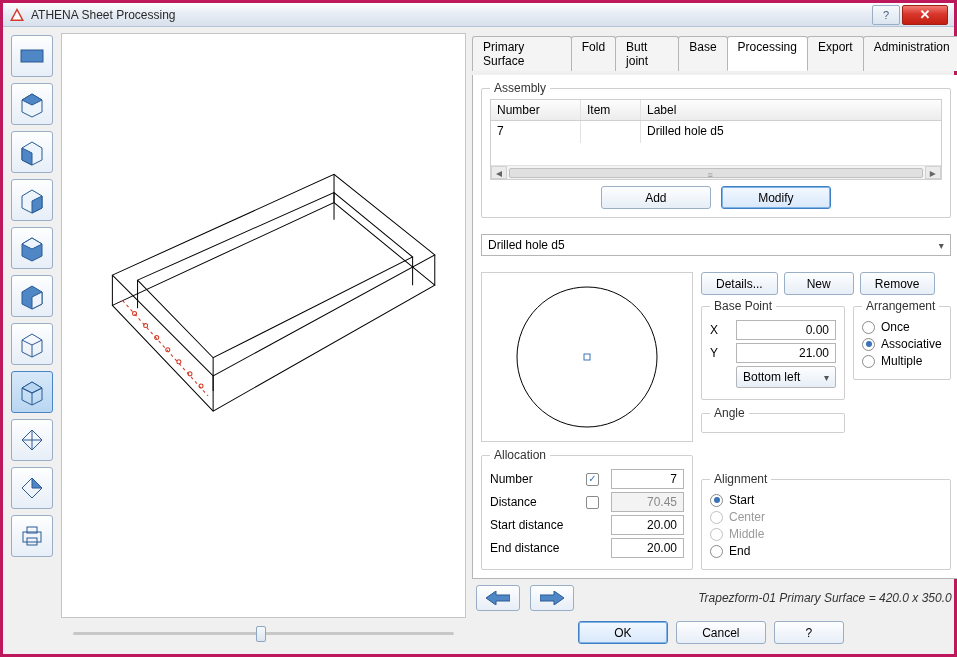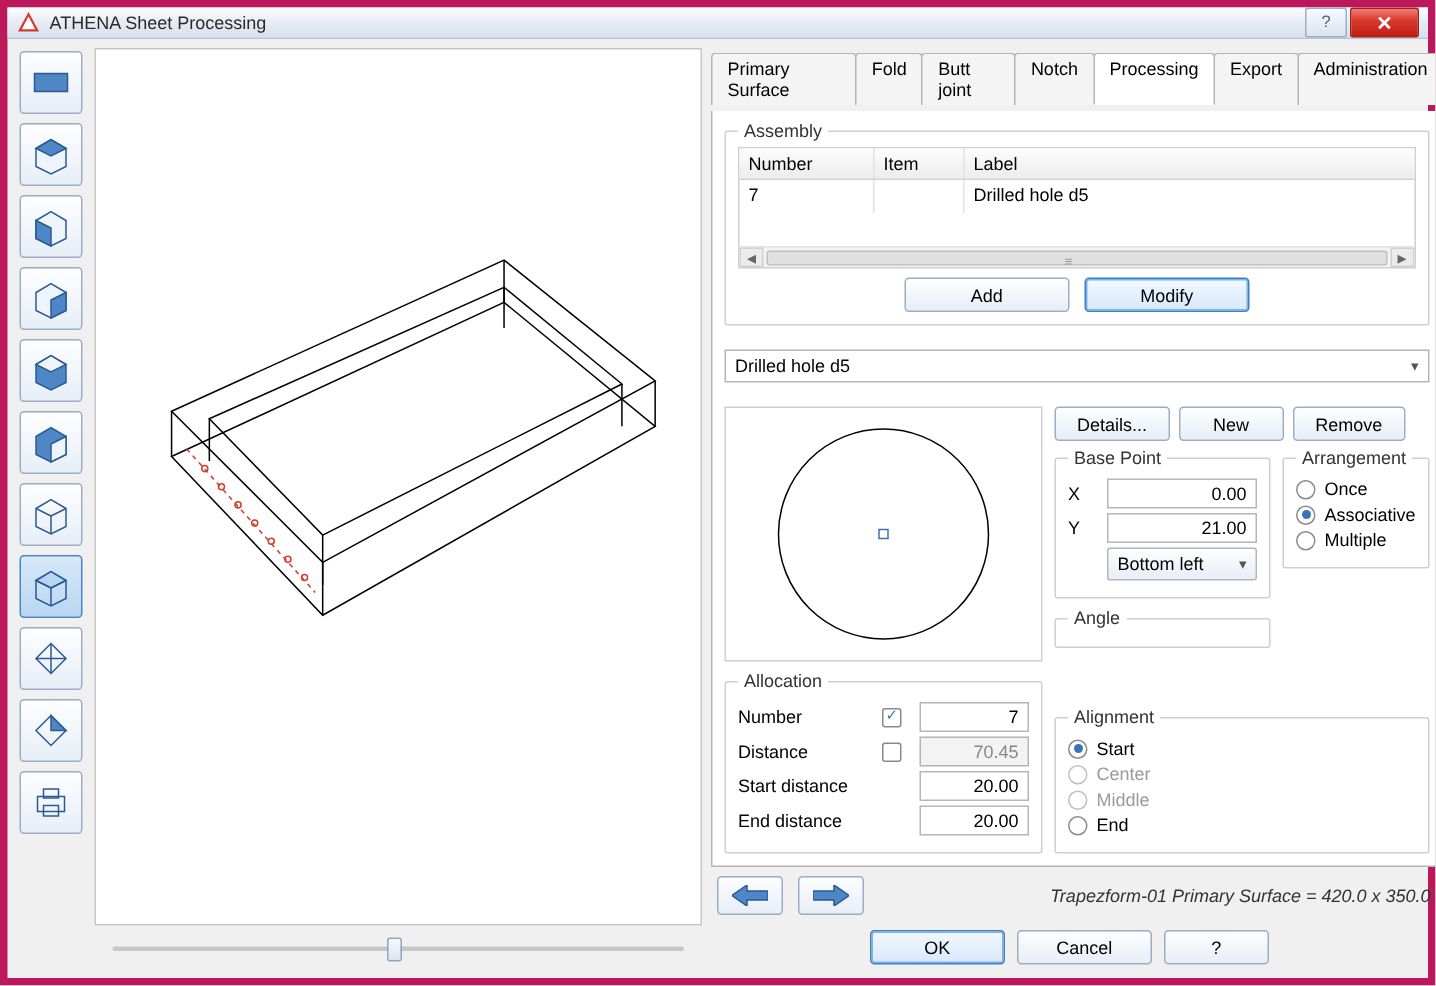--- a/index.html
+++ b/index.html
@@ -6,21 +6,21 @@
   body {
     margin: 0;
     font-family: "Segoe UI", Tahoma, sans-serif;
     font-size: 12px;
     background: #fff;
     color: #000;
   }
   .window {
     width: 957px;
     height: 657px;
-    border: 5px solid #be185d;
+    border: 3px solid #be185d;
     background: #f0f0f0;
     display: flex;
     flex-direction: column;
     position: relative;
   }
   .titlebar {
     height: 30px;
     background: linear-gradient(to bottom, #fdfdfe, #e8edf5 45%, #d7e0ec);
     border-bottom: 1px solid #b5c5d8;
     display: flex;
@@ -364,21 +364,21 @@
             <div class="slider-thumb"></div>
           </div>
       </div>
     </div>
 
     <div class="right-panel">
       <div class="tabs">
         <div class="tab">Primary Surface</div>
         <div class="tab">Fold</div>
         <div class="tab">Butt joint</div>
-        <div class="tab">Notch</div>
+        <div class="tab">Base</div>
         <div class="tab active">Processing</div>
         <div class="tab">Export</div>
         <div class="tab">Administration</div>
       </div>
 
       <div class="tab-body">
 
         <fieldset>
           <legend>Assembly</legend>
           <div class="assembly-table">

